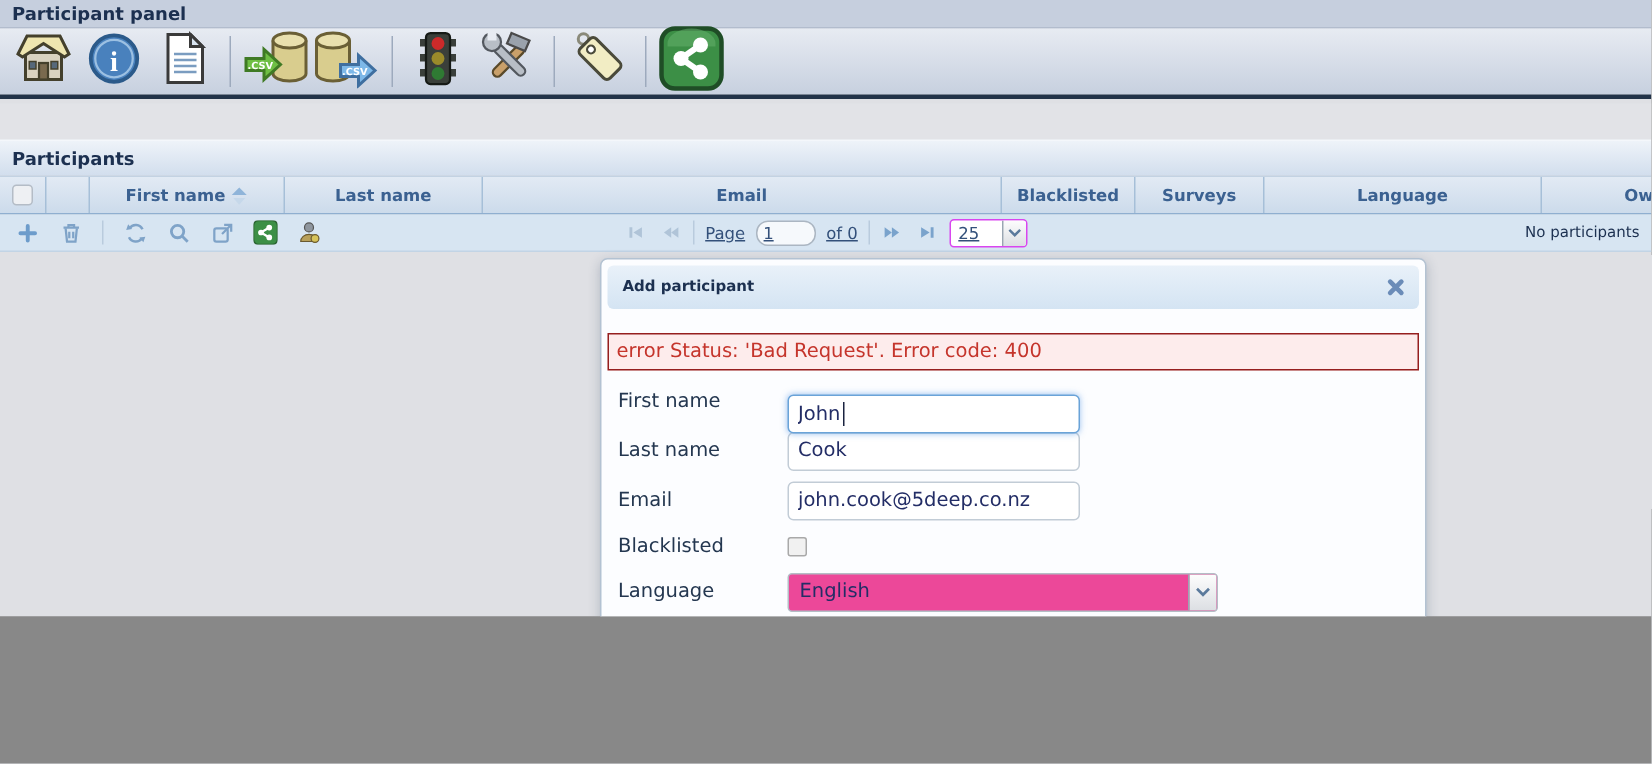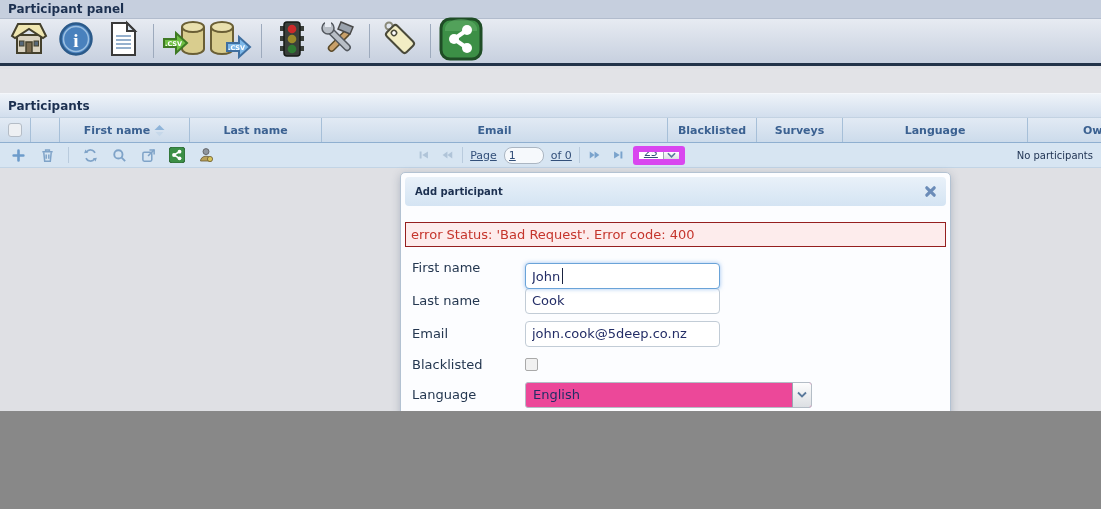--- a/index.html
+++ b/index.html
@@ -38,21 +38,21 @@
   .gtoolbar { position:absolute; left:0; top:143px; width:100%; height:25px;
     background:#d7e5f2; border-bottom:1px solid #c2d4e5; display:flex; align-items:center; font-size:11px; color:#33507a; }
   .gt-icons { display:flex; align-items:center; gap:13px; padding-left:10px; }
   .sico { width:16px; height:16px; display:inline-flex; align-items:center; justify-content:center; cursor:pointer; }
   .gsep { width:1px; height:16px; background:#b9cbdd; }
   .pager { position:absolute; left:0; right:0; display:flex; align-items:center; justify-content:center; gap:7px; pointer-events:none;text-decoration:underline; }
   .pager > * { pointer-events:auto; }
   .pbtn { width:16px; height:16px; display:inline-flex; align-items:center; justify-content:center; cursor:pointer; }
   .pageinput { width:40px; height:17px; font-size:11px; color:#33507a; text-align:left; padding:0 4px;
     background:#f6f9fc; border:1px solid #abb6c2; border-radius:8px; font-family:inherit; }
-  .psel { display:flex; align-items:flex-end; width:52px; height:19px; background:#fff; border:6px solid #d946ef; border-radius:3px; overflow:hidden; cursor:pointer; }
+  .psel { display:flex; align-items:center; width:52px; height:19px; background:#fff; border:1px solid #d946ef; border-radius:3px; overflow:hidden; cursor:pointer; }
   .psel .val { flex:1; padding-left:5px; font-size:11px; color:#33507a; }
   .psel .ab { width:16px; height:100%; background:linear-gradient(#fdfdfd,#dcdfe3); border-left:1px solid #9aa6b2; display:flex; align-items:center; justify-content:center; }
   .nodata { margin-left:auto; padding-right:8px; font-size:10px; color:#1c3050; }
 
   
   .modal { position:absolute; left:400px; top:172px; width:551px; height:281px;
     background:#fcfdff; border:1px solid #b3c2d2; border-radius:5px; box-shadow:0 2px 8px rgba(40,60,90,.25); padding:4px; }
   .mhdr { height:29px; background:linear-gradient(#e9f1f9,#d4e4f3); border-radius:4px;
     display:flex; align-items:center; padding:0 8px 0 10px; }
   .mtitle { font-size:10px; font-weight:bold; color:#1c3050; flex:1; }

